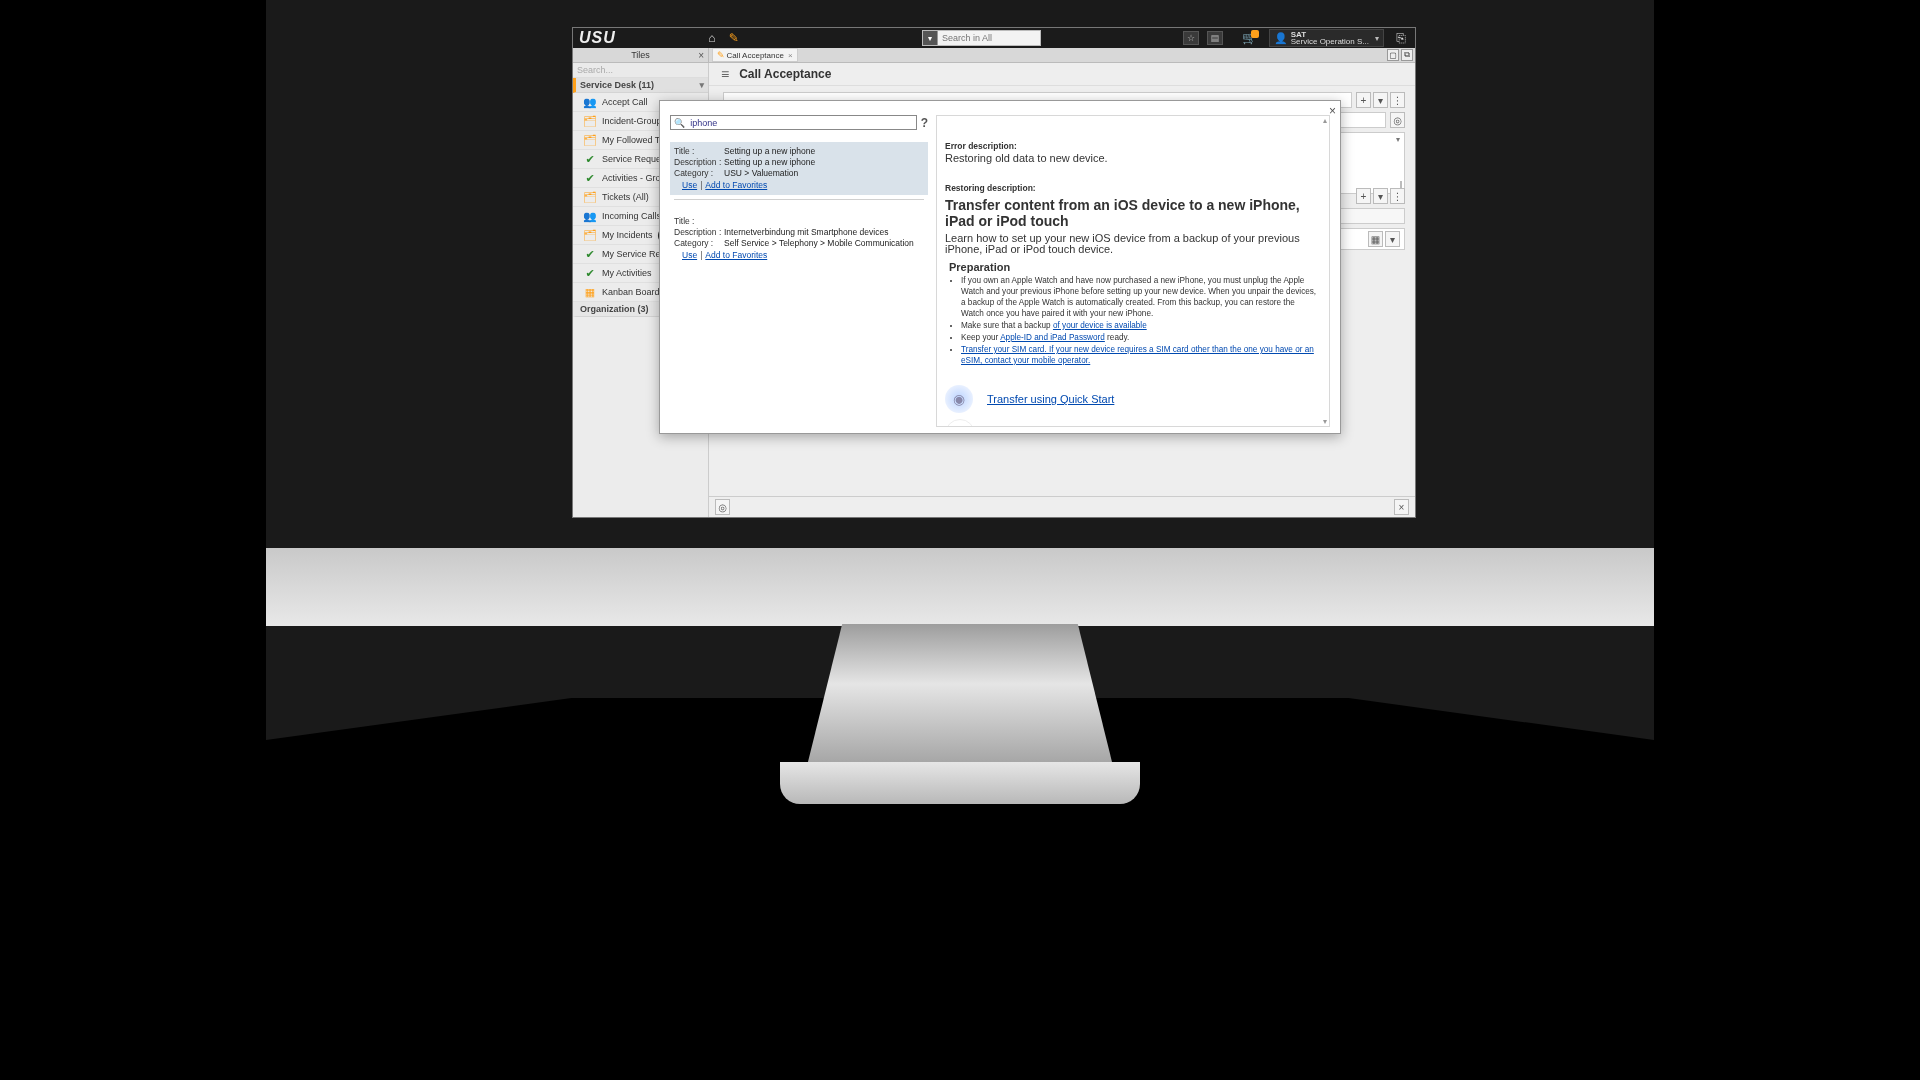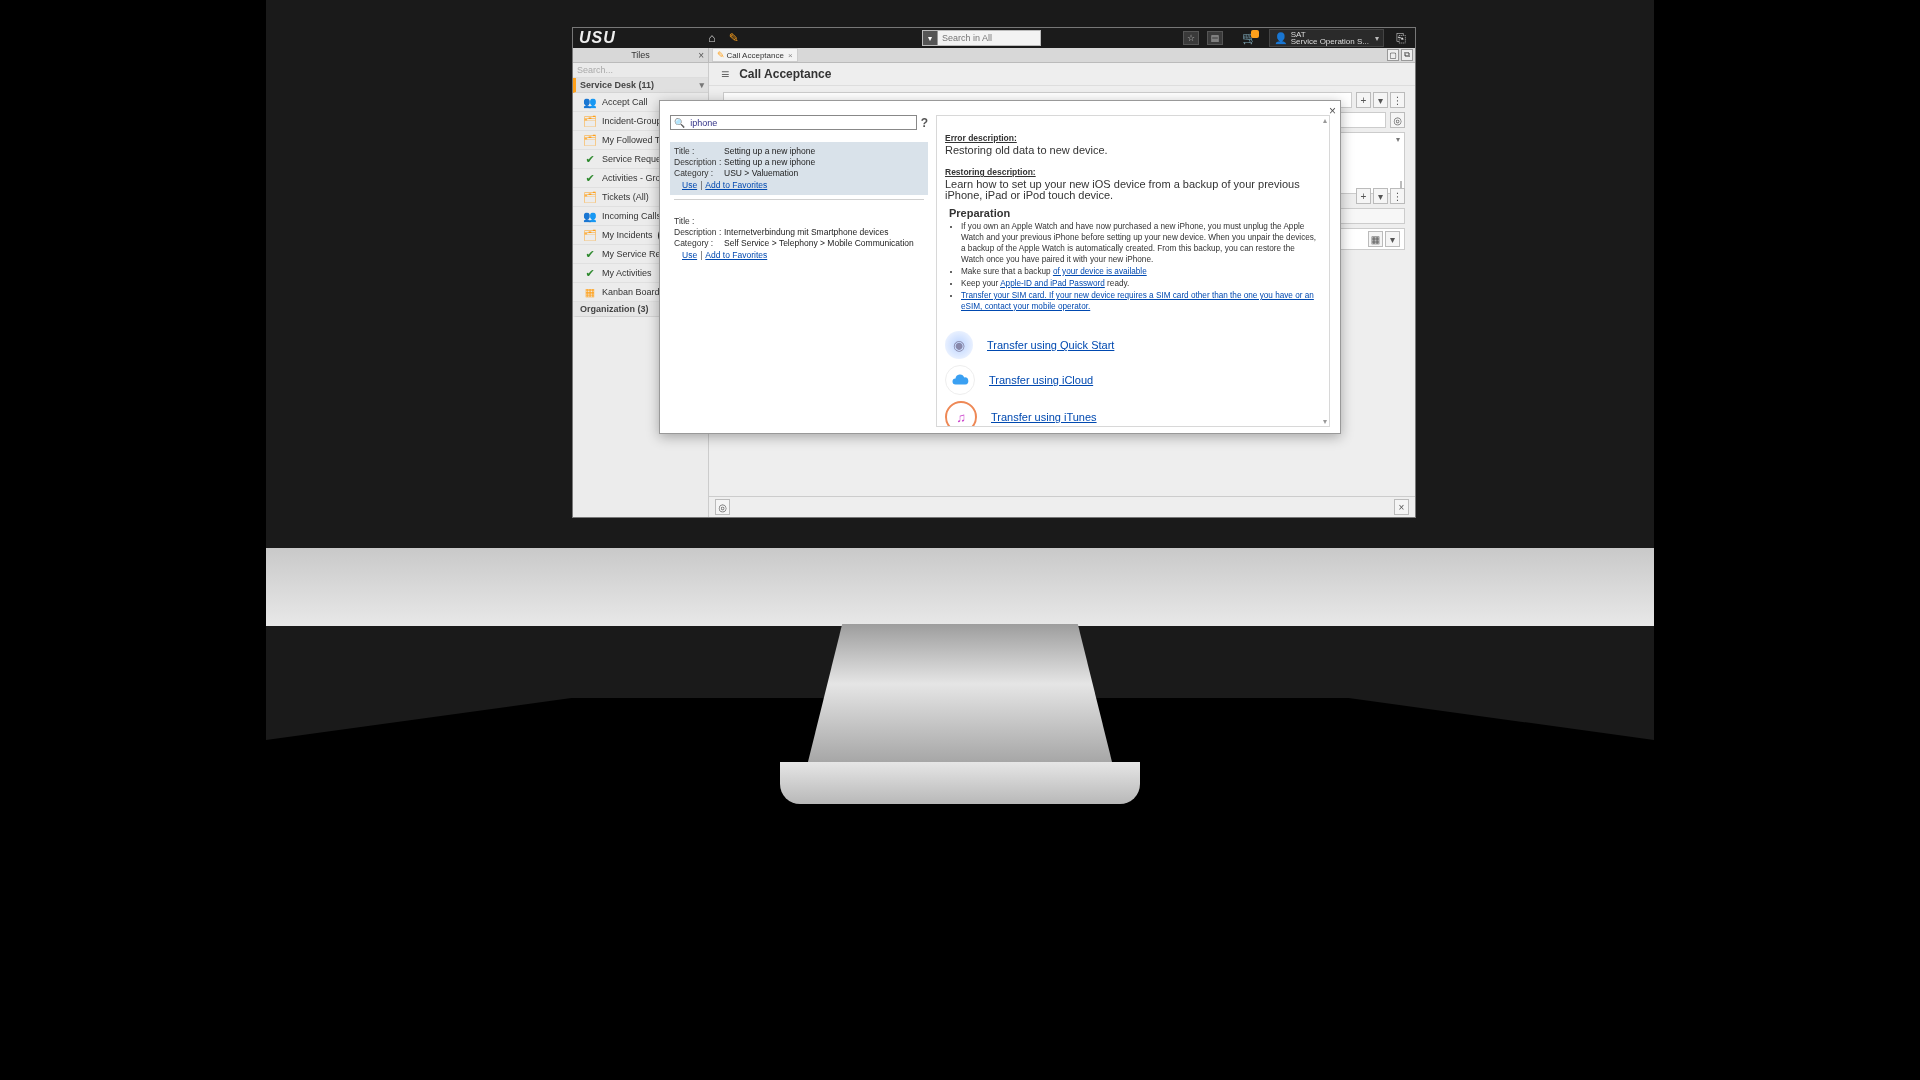--- a/index.html
+++ b/index.html
@@ -77,21 +77,21 @@
   .result.sel{background:#d9e2ea}
   .result .row{display:flex}
   .result .row .lab{width:50px;color:#333}
   .result .row .val{flex:1;color:#222}
   .result .acts{margin-top:1px;margin-left:8px;color:#0049b0}
   .result .acts a{color:#0049b0;text-decoration:underline;cursor:pointer}
   .result .acts .sep{color:#555;margin:0 3px;text-decoration:none}
   .resdivider{height:1px;background:#d0d0d0;margin:4px 4px}
   .dlg-right{flex:1;overflow:hidden;position:relative;border:1px solid #d8d8d8;padding:6px 10px 6px 8px}
   .dlg-right .scr{position:absolute;right:0;top:0;bottom:0;width:8px;display:flex;flex-direction:column;align-items:center;font-size:8px;color:#999}
-  .dlg-right h3{margin:11px 0 2px 0;font-size:8.5px;text-decoration:underline;font-weight:bold}
+  .dlg-right h3{margin:19px 0 2px 0;font-size:8.5px;font-weight:bold}
   .dlg-right .plain{font-size:11px;line-height:11px}
   .dlg-right .bigtitle{font-size:14px;font-weight:bold;margin:4px 0}
   .dlg-right .sect{font-size:11px;font-weight:bold;margin:6px 4px 2px}
   .dlg-right ul{margin:2px 0 19px 16px;padding:0;font-size:8.2px;line-height:11px}
   .dlg-right ul li{margin-bottom:1px}
   .bluelink{color:#0049b0;text-decoration:underline;cursor:pointer}
   .opt{display:flex;align-items:center;gap:14px;margin-top:6px}
   .opt .badge{width:28px;height:28px;border-radius:50%;display:flex;align-items:center;justify-content:center;font-size:14px}
   .opt .badge.b1{background:radial-gradient(circle,#bcd4ff 0%,#e8f0ff 70%);color:#88a}
   .opt .badge.b2{background:#fff;border:1px solid #eee}
@@ -125,21 +125,21 @@
       <span class="tb-box" style="display:flex;align-items:center;justify-content:center;font-size:9px;color:#bbb">☆</span>
       <span class="tb-box" style="display:flex;align-items:center;justify-content:center;font-size:9px;color:#bbb">▤</span>
       <div style="width:6px"></div>
       <span class="tb-badge">
         <span class="cart">🛒</span>
         <span class="dot"> </span>
       </span>
       <div class="tb-user">
         <span class="u">👤</span>
         <span class="txt">
-          <span style="font-weight:normal">SAT</span>
+          <span style="font-weight:bold">SAT</span>
           <span>Service Operation S...</span>
         </span>
         <span class="chev">▾</span>
       </div>
       <span class="tb-exit">⎘</span>
     </div>
 
     <div class="panelhdrs">
       <div class="ph-tiles">
         <span>Tiles</span>
@@ -315,20 +315,21 @@
         </div>
 
         <div class="dlg-right">
           <div class="scr">
               <span>▴</span>
               <span style="margin-top:auto">▾</span>
             </div>
           <h3>Error description:</h3>
           <div class="plain">Restoring old data to new device.</div>
           <h3>Restoring description:</h3>
+          <div class="bigtitle">Transfer content from an iOS device to a new iPhone, iPad or iPod touch</div>
           <div class="plain">Learn how to set up your new iOS device from a backup of your previous iPhone, iPad or iPod touch device.</div>
           <div class="sect">Preparation</div>
           <ul>
             <li>If you own an Apple Watch and have now purchased a new iPhone, you must unplug the Apple Watch and your previous iPhone before setting up your new device. When you unpair the devices, a backup of the Apple Watch is automatically created. From this backup, you can restore the Watch once you have paired it with your new iPhone.</li>
             <li><span>Make sure that a backup </span><a class="bluelink">of your device is available</a></li>
             <li><span>Keep your </span><a class="bluelink">Apple-ID and iPad Password</a><span> ready.</span></li>
             <li><a class="bluelink">Transfer your SIM card. If your new device requires a SIM card other than the one you have or an eSIM, contact your mobile operator.</a></li>
           </ul>
           <div class="opt">
             <span class="badge b1">◉</span>

